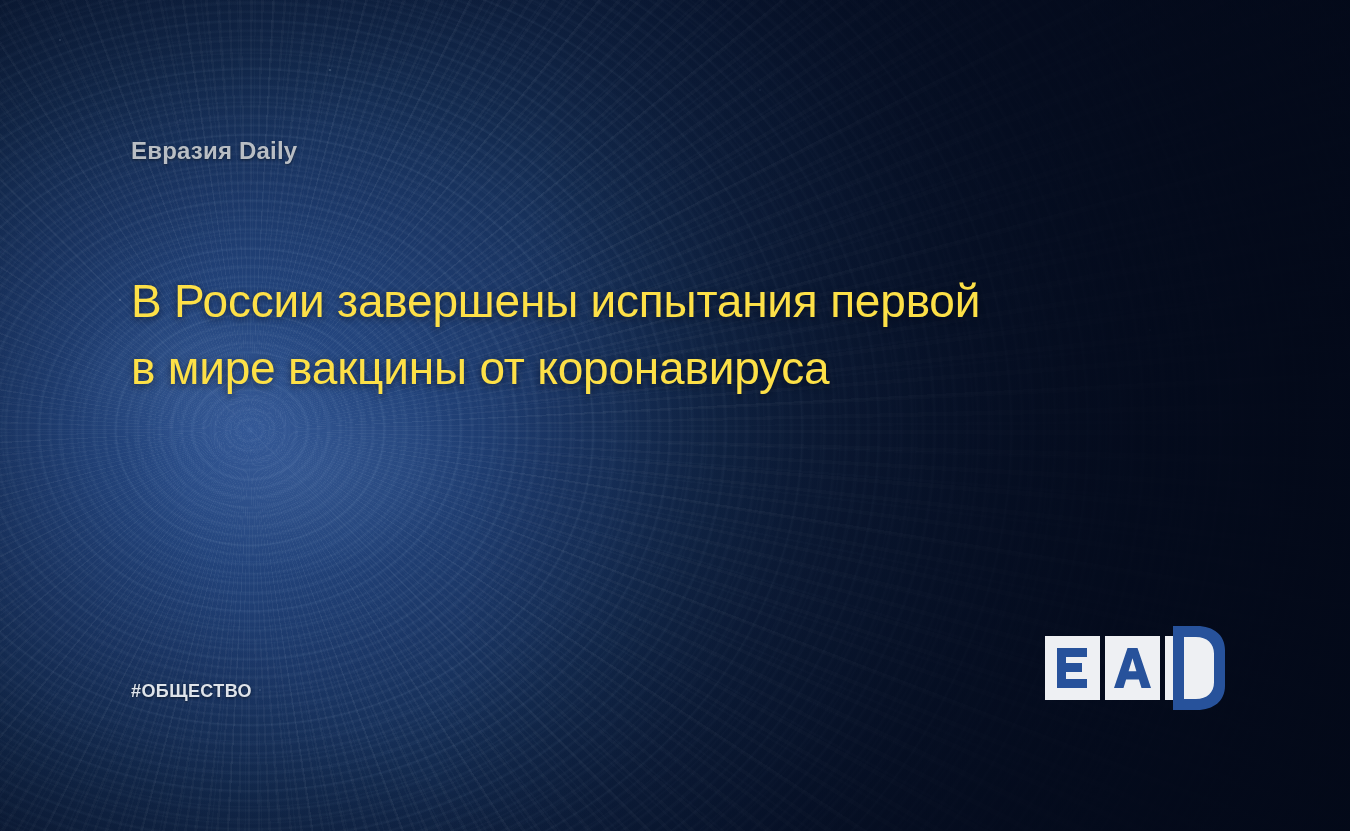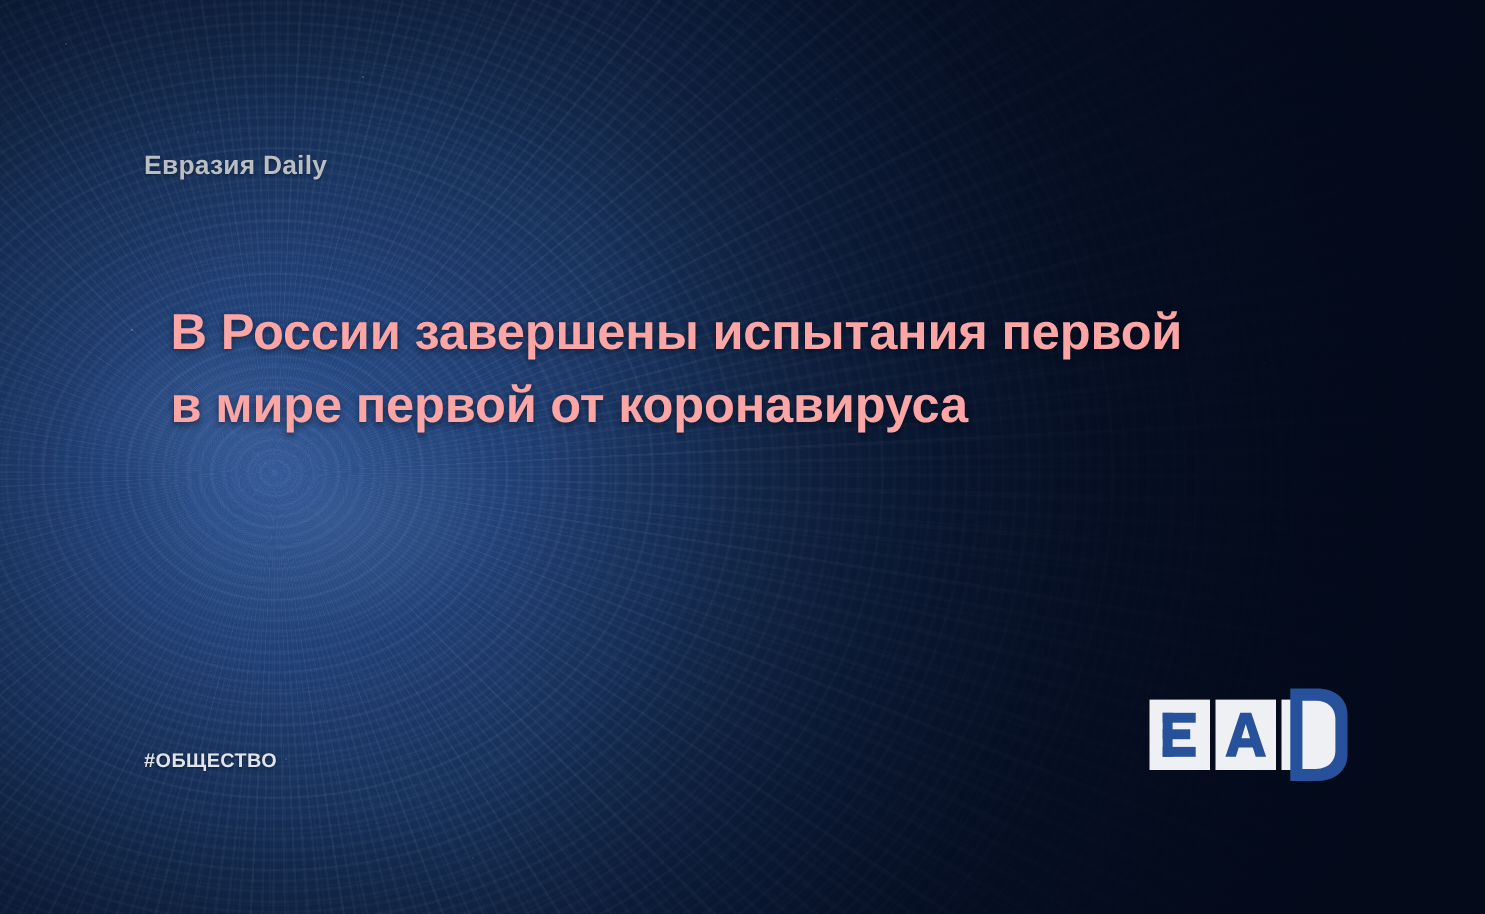--- a/index.html
+++ b/index.html
@@ -132,25 +132,24 @@
     white-space: nowrap;
   }
 
   .headline {
     position: absolute;
     left: 131px;
     top: 268px;
     width: 1105px;
     font-size: 46px;
     line-height: 1.46;
-    font-weight: bold;
-    color: #fca5a5;
+    font-weight: normal;
+    color: #fde047;
     letter-spacing: -0.2px;
     text-shadow: 0 2px 7px rgba(2,8,22,0.55);
-    margin-left: 24px;
   }
   .headline .hl-line { display: block; white-space: nowrap; }
 
   .tag {
     position: absolute;
     left: 131px;
     top: 681px;
     font-size: 18px;
     font-weight: bold;
     letter-spacing: 0.4px;
@@ -198,21 +197,21 @@
   <div class="bg-layer bg-glow"></div>
   <div class="bg-layer bg-stars"></div>
   <div class="bg-layer bg-vignette"></div>
 
   <div class="content">
 
     <div class="brand">Евразия Daily</div>
 
     <div class="headline">
       <span class="hl-line">В России завершены испытания первой</span>
-      <span class="hl-line">в мире первой от коронавируса</span>
+      <span class="hl-line">в мире вакцины от коронавируса</span>
     </div>
 
     <div class="tag">#ОБЩЕСТВО</div>
 
     <div class="logo">
 
       <div class="logo-tile">
         <svg width="55" height="64" viewBox="0 0 55 64" aria-hidden="true">
           <g fill="#27529b">
             <rect x="12" y="12" width="9" height="40"></rect>

